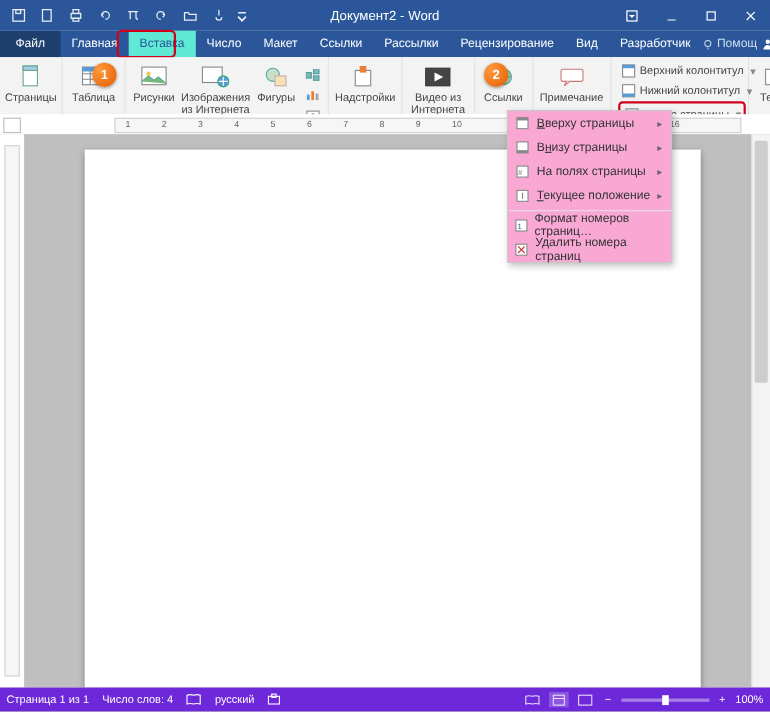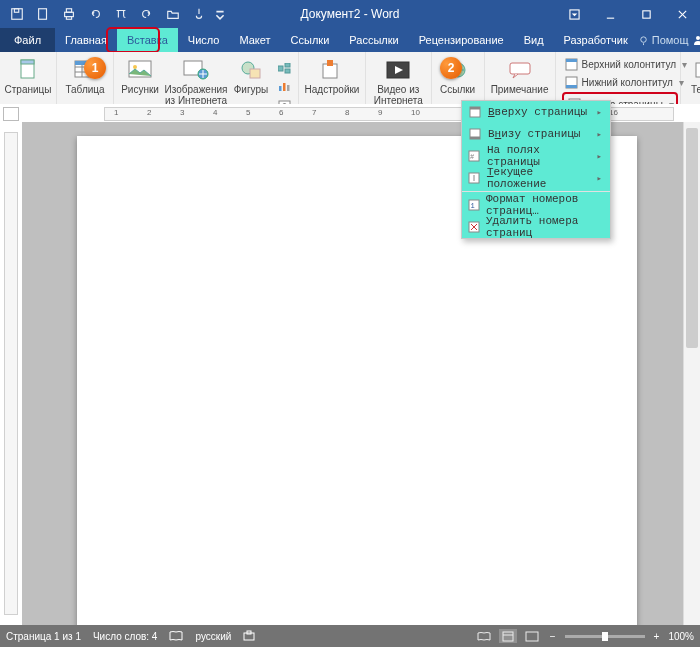--- a/index.html
+++ b/index.html
@@ -30,38 +30,38 @@
   .big-btn{display:flex;flex-direction:column;align-items:center;justify-content:flex-start;width:48px;padding-top:4px;gap:2px;cursor:pointer;}
   .big-btn .ic{width:28px;height:24px;display:flex;align-items:center;justify-content:center;}
   .big-btn .lbl{font-size:10px;text-align:center;line-height:1.1;}
   .vstack{display:flex;flex-direction:column;gap:1px;padding-top:2px;}
   .mini-row{display:flex;align-items:center;gap:4px;height:17px;padding:0 3px;font-size:10px;color:#444;white-space:nowrap;cursor:pointer;}
   .mini-row .mi{width:14px;height:14px;display:flex;align-items:center;justify-content:center;}
   .mini-row.boxed{border:2px solid #d0021b;border-radius:4px;padding:0 4px;height:20px;}
   
   .badge{position:absolute;width:22px;height:22px;border-radius:50%;background:radial-gradient(circle at 30% 30%,#ff9a3c,#e55b00);color:#fff;font-weight:bold;font-size:12px;display:flex;align-items:center;justify-content:center;box-shadow:0 1px 3px rgba(0,0,0,.4);z-index:20;}
   
-  .menu{position:absolute;top:100px;left:461px;width:148px;background:#5eead4;border:1px solid #c8c8c8;box-shadow:2px 3px 6px rgba(0,0,0,.25);font-size:11px;color:#333;z-index:15;font-family:Liberation Mono, monospace;}
+  .menu{position:absolute;top:100px;left:461px;width:148px;background:#f9a8d4;border:1px solid #c8c8c8;box-shadow:2px 3px 6px rgba(0,0,0,.25);font-size:11px;color:#333;z-index:15;}
   .menu-item{display:flex;align-items:center;height:22px;padding:0 8px 0 6px;gap:6px;cursor:pointer;}
   .menu-item .mi{width:14px;height:14px;display:flex;align-items:center;justify-content:center;}
   .menu-item .arrow{margin-left:auto;font-size:9px;color:#666;}
   .menu-sep{height:1px;background:#e1e1e1;margin:2px 0;}
   
   .ruler-h{height:18px;background:#fff;border-bottom:1px solid #d9d9d9;position:relative;margin-left:22px;}
   .ruler-h .track{position:absolute;left:60px;right:10px;top:3px;height:12px;background:#f6f6f6;border:1px solid #d0d0d0;}
   .ruler-h .ticks{position:absolute;left:60px;right:10px;top:3px;height:12px;font-size:8px;color:#666;}
   .ruler-v{position:absolute;left:0;top:122px;width:22px;bottom:22px;background:#fff;border-right:1px solid #d9d9d9;}
   .ruler-v .vtrack{position:absolute;top:10px;bottom:10px;left:4px;width:12px;background:#f6f6f6;border:1px solid #d0d0d0;}
   
   .workspace{position:absolute;left:22px;right:0;top:122px;bottom:22px;background:#bfbfbf;overflow:hidden;}
   .page{position:absolute;left:55px;top:14px;width:560px;height:780px;background:#fff;box-shadow:0 2px 6px rgba(0,0,0,.35);}
   .scroll-v{position:absolute;right:0;top:122px;bottom:22px;width:16px;background:#f3f3f3;border-left:1px solid #dcdcdc;}
   .scroll-v .thumb{position:absolute;left:2px;right:2px;top:6px;height:220px;background:#cdcdcd;border-radius:2px;}
   
-  .status{position:absolute;left:0;right:0;bottom:0;height:22px;background:#737373;color:#fff;display:flex;align-items:center;font-size:10px;padding:0 6px;gap:12px;}
+  .status{position:absolute;left:0;right:0;bottom:0;height:22px;background:#6d28d9;color:#fff;display:flex;align-items:center;font-size:10px;padding:0 6px;gap:12px;}
   .status .seg{display:flex;align-items:center;gap:4px;}
   .status-right{margin-left:auto;display:flex;align-items:center;gap:6px;}
   .view-btn{width:18px;height:14px;display:flex;align-items:center;justify-content:center;opacity:.85;}
   .zoom-track{width:80px;height:3px;background:rgba(255,255,255,.4);position:relative;}
   .zoom-track .zthumb{position:absolute;left:50%;top:-3px;width:6px;height:9px;background:#fff;transform:translateX(-50%);}
   .ul{text-decoration:underline;}
   svg{display:block;}
 </style>
 </head>
 <body>

